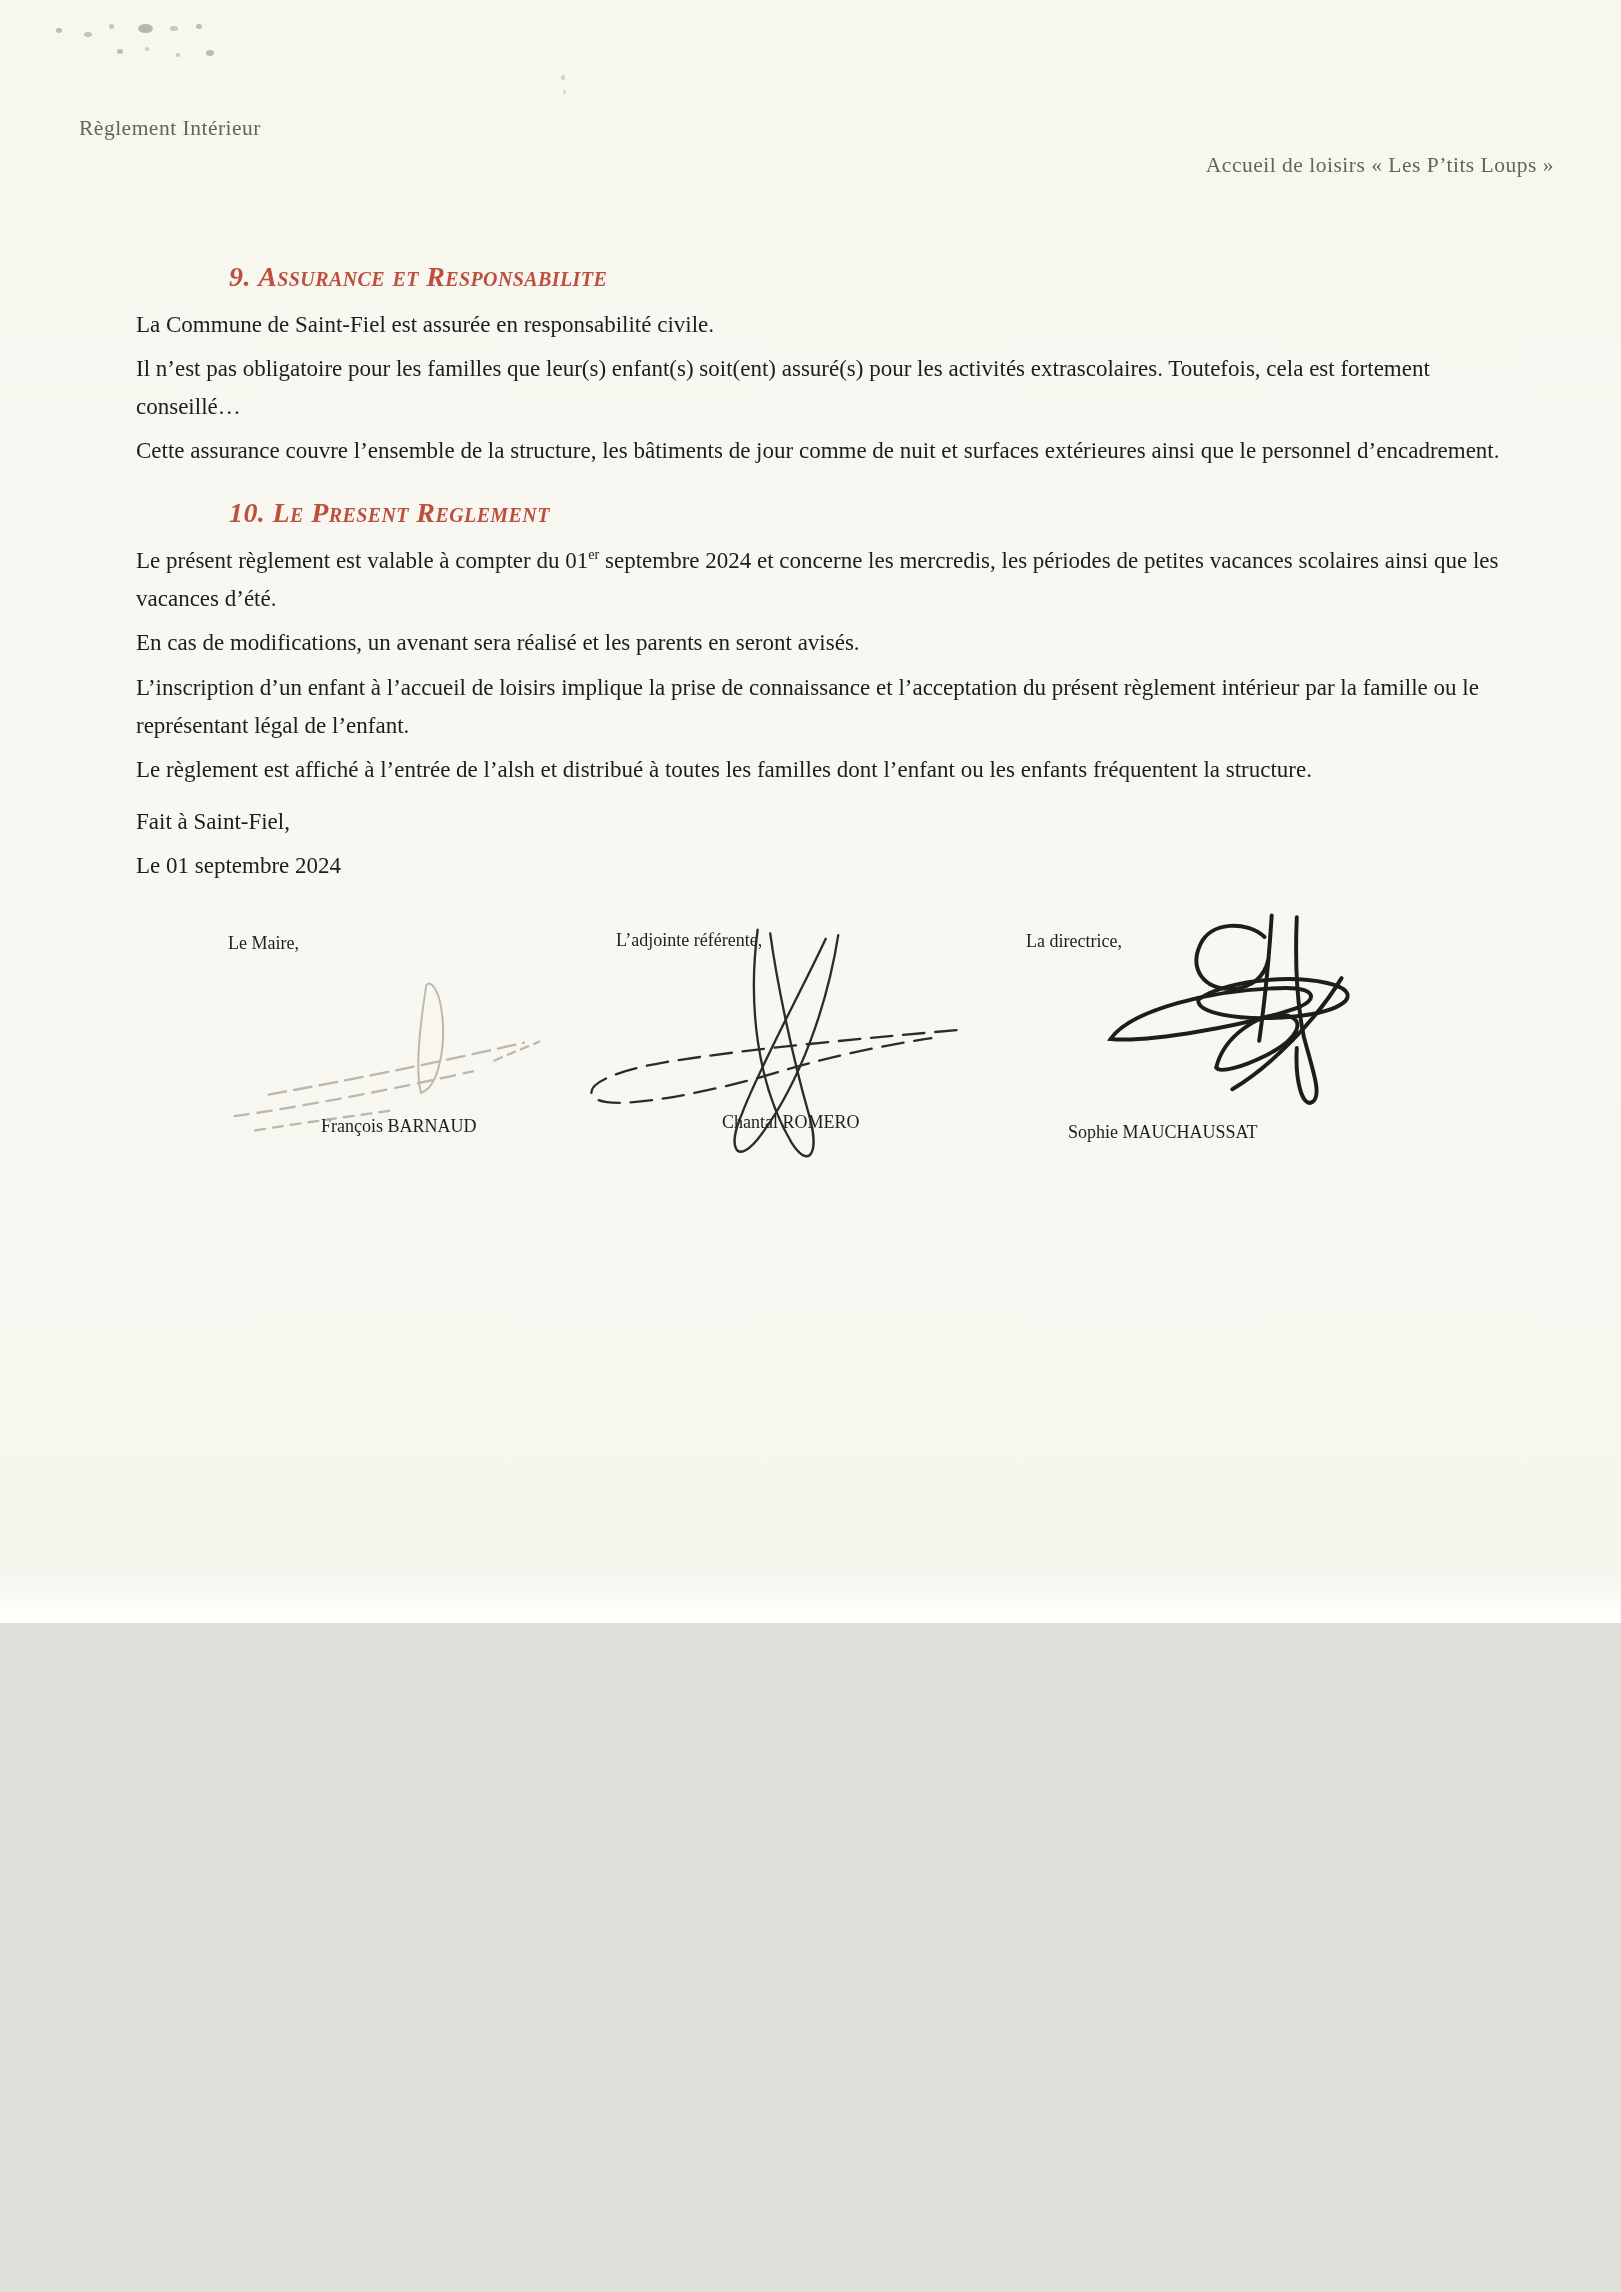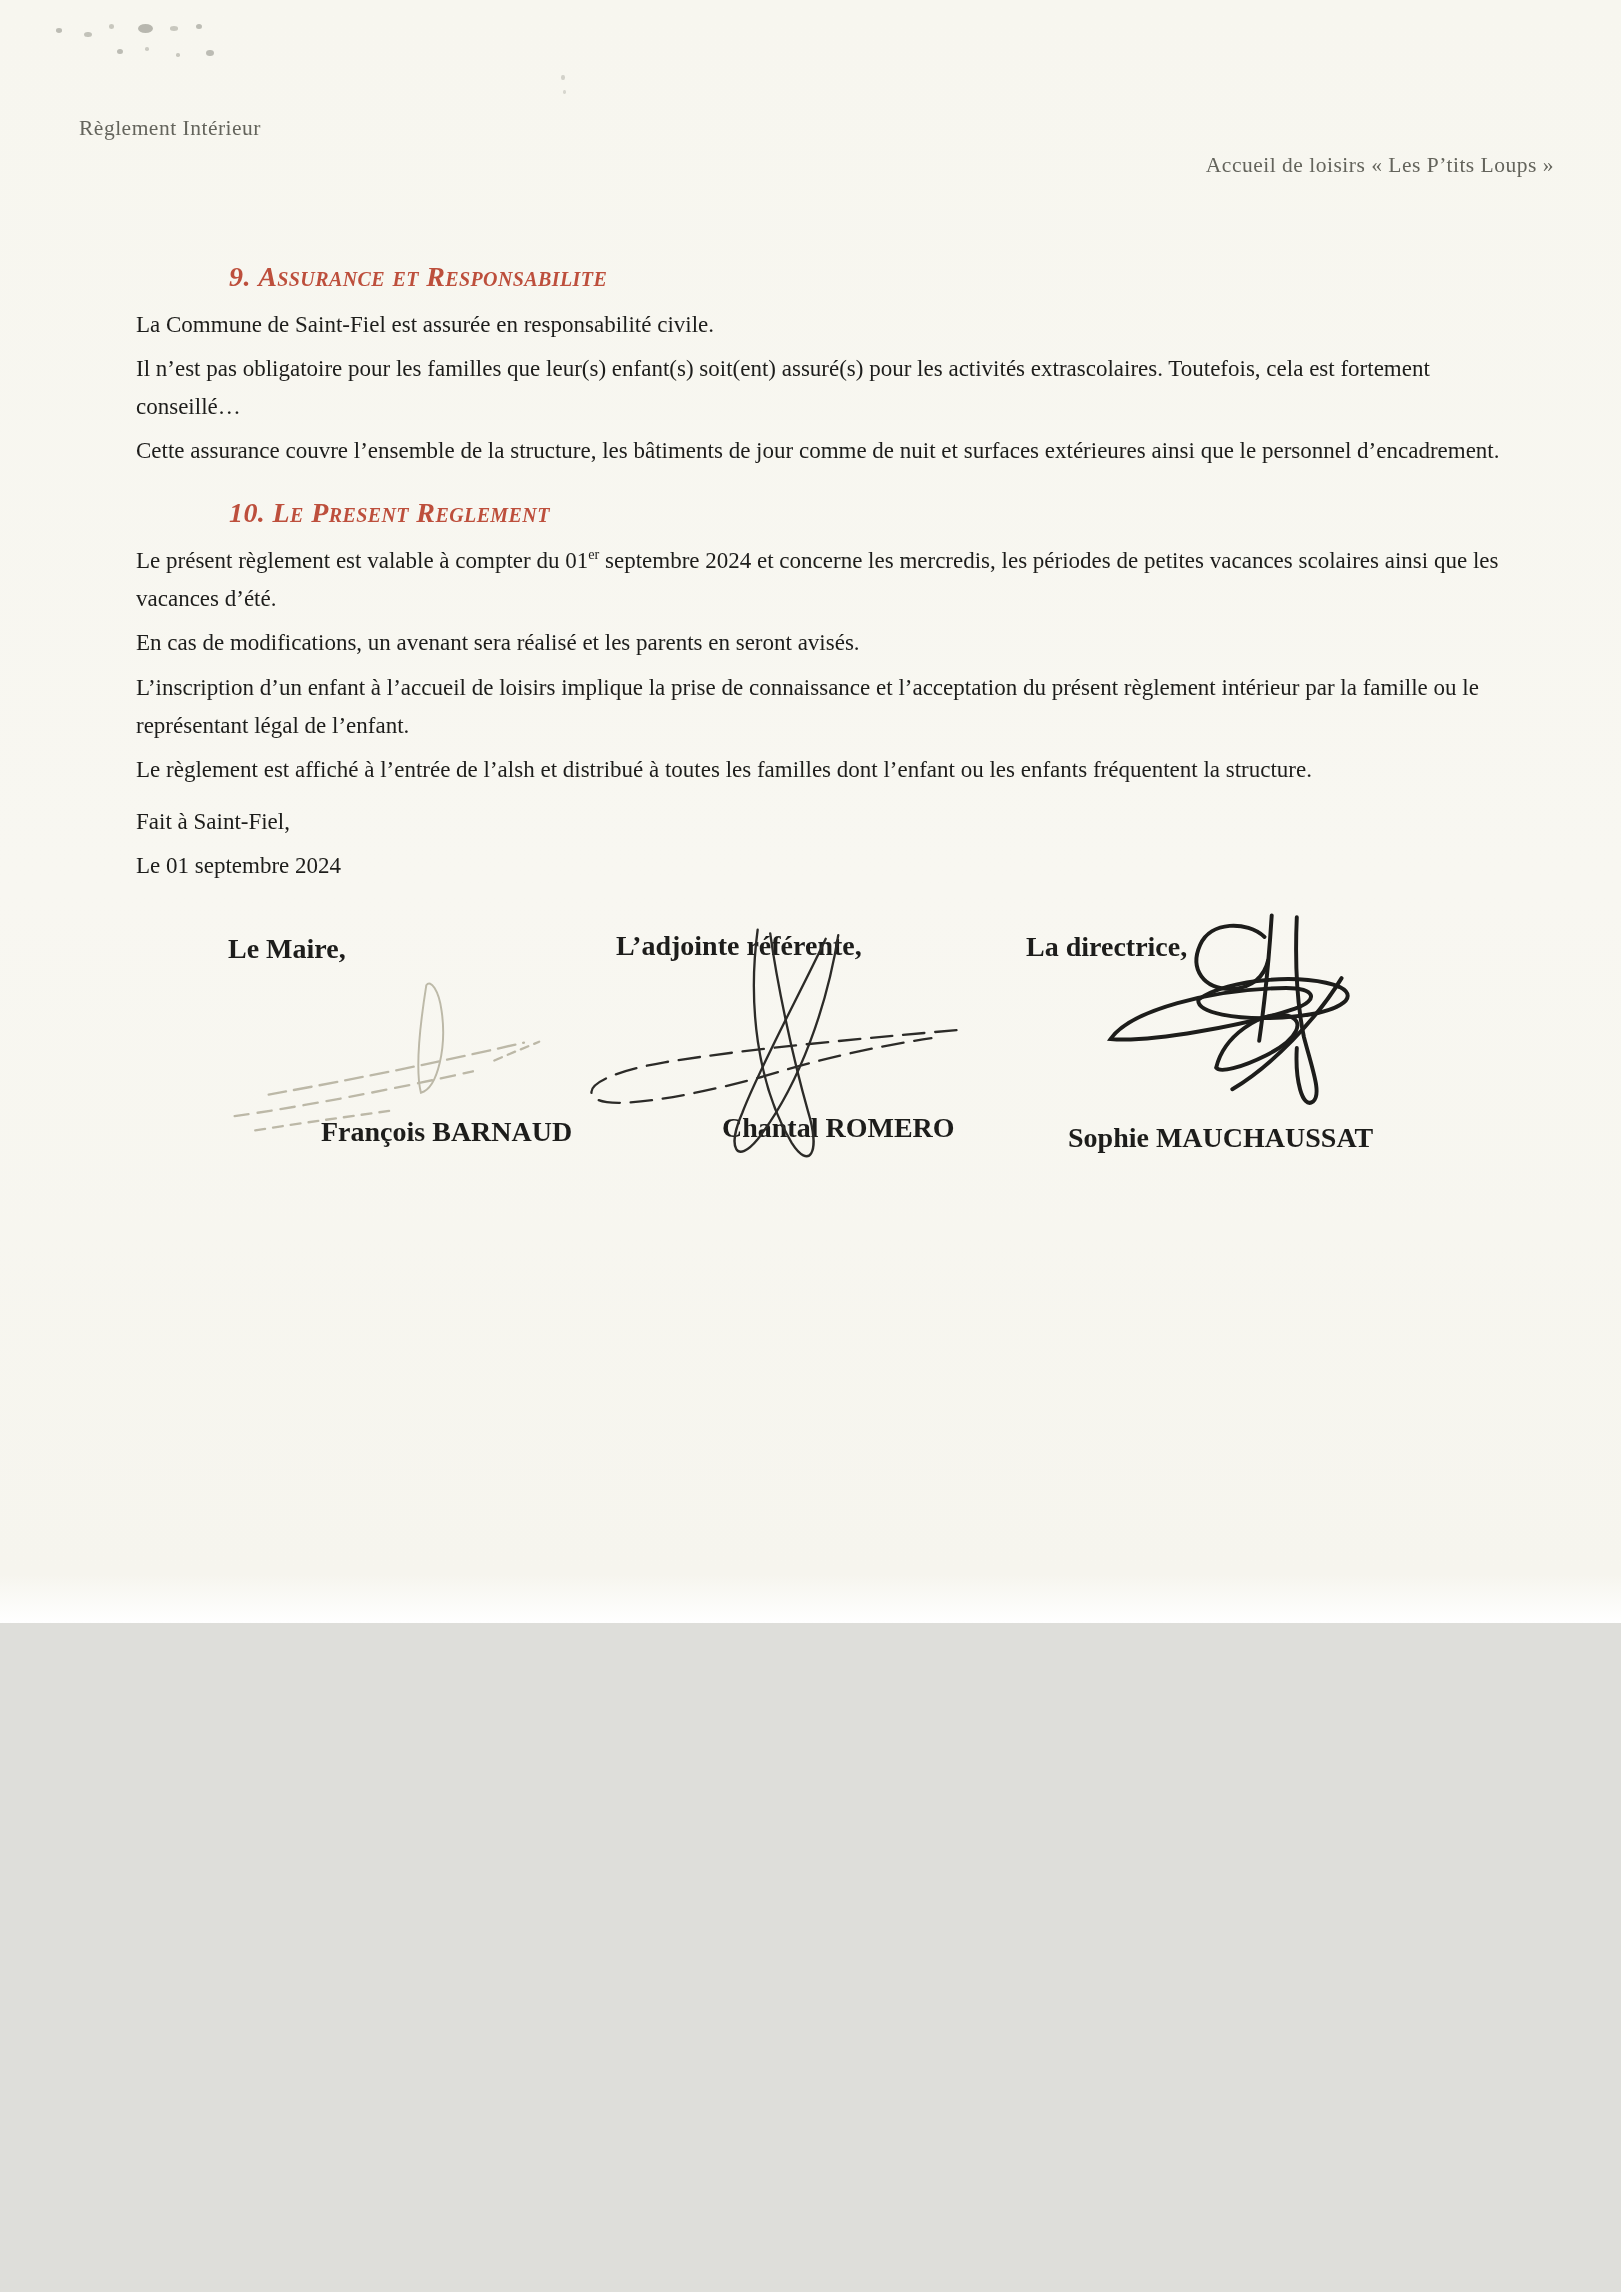--- a/index.html
+++ b/index.html
@@ -21,21 +21,21 @@
     margin:0 0 10.7px 93px;
     font-size:28px;line-height:36px;
     font-style:italic;font-weight:bold;
     color:var(--accent,#bd4f3c);
     letter-spacing:0.4px;
   }
   h2.sec .sec-title{font-variant:small-caps;}
   h2.sec-10{margin-top:25px;}
   sup{font-size:.62em;vertical-align:super;line-height:0;}
   .closing{margin-top:14.3px;}
-  .sig-role,.sig-name{position:absolute;font-size:28px;white-space:nowrap;font-weight:bold;}
+  .sig-role,.sig-name{position:absolute;font-size:18px;white-space:nowrap;}
   .sig-overlay{position:absolute;left:0;top:0;width:1621px;height:2293px;pointer-events:none;}
   .page-num{position:absolute;left:1510px;top:2135px;font-size:33px;color:#45453f;}
   .paper-edge{position:absolute;left:0;top:2259px;width:1621px;height:2.7px;background:#d3d2c9;opacity:.85;}
   .below-edge{position:absolute;left:0;top:2261px;right:0;bottom:0;background:#fdfdf9;}
   .speck{position:absolute;border-radius:50%;background:#8d8d83;display:block;}
 </style>
 </head>
 <body>
 
 <div class="page">

